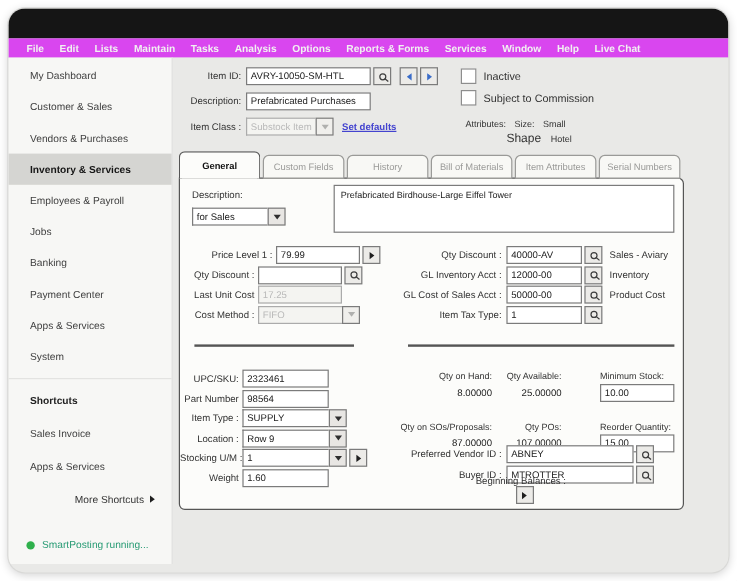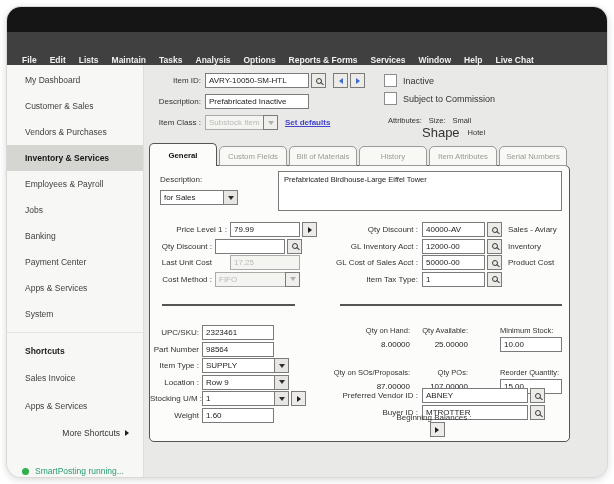--- a/index.html
+++ b/index.html
@@ -1,20 +1,20 @@
 <!DOCTYPE html>
 <html><head>
 <meta charset="utf-8">
 <style>
   * { box-sizing: border-box; margin: 0; padding: 0; }
   html,body { width:614px; height:484px; background:#ffffff; font-family:"Liberation Sans", sans-serif; }
   .window { position:absolute; left:7px; top:7px; width:600px; height:470px; border-radius:14px;
             overflow:hidden; background:#e9e9e7; box-shadow:0 0 0 1px #d9d9d7, 0 2px 8px rgba(0,0,0,.18); }
   .titlebar { height:25px; background:#151515; }
-  .menubar { height:33px; background:#404040; display:flex; align-items:flex-end; padding:0 15px; gap:13px; }
+  .menubar { height:16px; background:#d946ef; display:flex; align-items:center; padding:0 15px; gap:13px; }
   .menubar .mi { color:#f1f1f1; font-size:8.5px; font-weight:600; white-space:nowrap; cursor:default; }
   .body { display:flex; height:422px; }
 
   
   .sidebar { width:137px; background:#f7f7f5; border-right:1px solid #dededc; position:relative; padding-top:2px; }
   .side-item { height:26px; display:flex; align-items:center; padding-left:18px; font-size:8.5px; color:#3f3f3f; white-space:nowrap; }
   .side-item.selected { background:#d5d5d2; font-weight:bold; color:#161616; }
   .side-divider { height:1px; background:#e3e3e1; margin:5px 0; }
   .side-header { height:26px; display:flex; align-items:center; padding-left:18px; font-size:8.5px; font-weight:bold; color:#222; }
   .side-sc { height:28px; }
@@ -125,21 +125,21 @@
           </div>
         <div class="btn" style="margin-left:7px;">
             <span class="tri-l"></span>
           </div>
         <div class="btn">
             <span class="tri-r blue"></span>
           </div>
       </div>
       <div class="hf-row" style="left:2px; top:29px;">
         <span class="lbl hf-lbl">Description:</span>
-        <div class="inp" style="width:104px;">Prefabricated Inactive</div>
+        <div class="inp" style="width:104px;">Prefabricated Purchases</div>
       </div>
       <div class="hf-row" style="left:2px; top:50px;">
         <span class="lbl hf-lbl">Item Class :</span>
         <div class="inp disabled" style="width:58px; border-right:none;">Substock Item</div>
         <div class="dd disabled">
             <span class="tri-d gray"></span>
           </div>
         <span class="link" style="margin-left:7px;">Set defaults</span>
       </div>
 
@@ -150,29 +150,29 @@
       <div class="hf-row" style="left:240px; top:26px; gap:6px;">
         <span class="cb"></span>
         <span class="lbl" style="font-size:9px;">Subject to Commission</span>
       </div>
       <div class="hf-row" style="left:244px; top:50px; gap:7px; height:11px;">
         <span class="lbl" style="font-size:7.5px;">Attributes:</span>
         <span class="lbl" style="font-size:7.5px;">Size:</span>
         <span class="lbl" style="font-size:7.5px;">Small</span>
       </div>
       <div class="hf-row" style="left:278px; top:62px; gap:8px; height:11px;">
-        <span class="lbl" style="font-size:13px;">Shape</span>
+        <span class="lbl" style="font-size:10px;">Shape</span>
         <span class="lbl" style="font-size:7.5px;">Hotel</span>
       </div>
 
       <div class="tabs">
         <div class="tab active">General</div>
         <div class="tab">Custom Fields</div>
+        <div class="tab">History</div>
         <div class="tab">Bill of Materials</div>
-        <div class="tab">History</div>
         <div class="tab">Item Attributes</div>
         <div class="tab">Serial Numbers</div>
       </div>
 
       <div class="panel">
 
         <span class="lbl abs" style="left:10px; top:9px;">Description:</span>
         <div class="abs" style="left:10px; top:24px; display:flex;">
           <div class="inp" style="width:63px; border-right:none;">for Sales</div>
           <div class="dd">
@@ -188,21 +188,21 @@
               <span class="tri-r"></span>
             </div>
         </div>
         <div class="frow" style="left:0; top:72.5px;">
           <span class="lbl" style="width:62px; text-align:right; margin-right:3px;">Qty Discount :</span>
           <div class="inp" style="width:70px;"></div>
           <div class="btn">
               <span class="mag"></span>
             </div>
         </div>
-        <div class="frow" style="left:0; top:89px;gap:15px;">
+        <div class="frow" style="left:0; top:89px;">
           <span class="lbl" style="width:62px; text-align:right; margin-right:3px;">Last Unit Cost</span>
           <div class="inp disabled" style="width:70px;">17.25</div>
         </div>
         <div class="frow" style="left:0; top:105.5px;">
           <span class="lbl" style="width:62px; text-align:right; margin-right:3px;">Cost Method :</span>
           <div class="inp disabled" style="width:70px; border-right:none;">FIFO</div>
           <div class="dd disabled">
               <span class="tri-d gray"></span>
             </div>
         </div>

